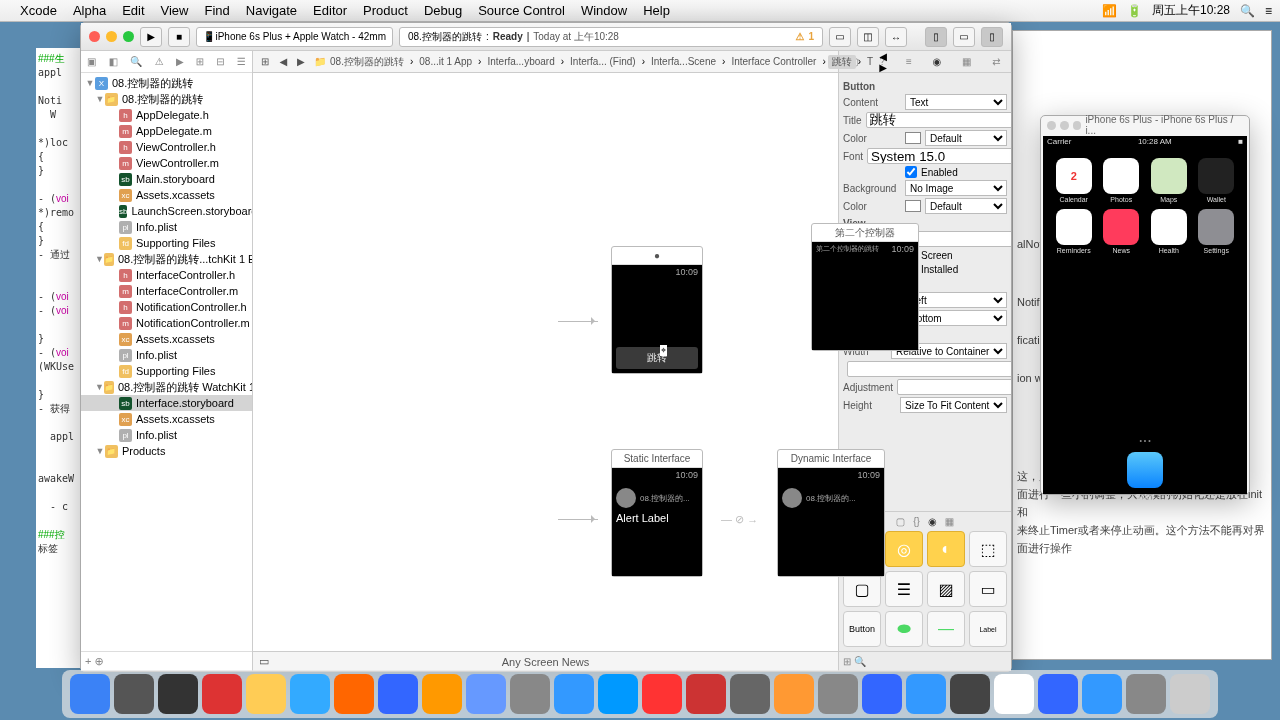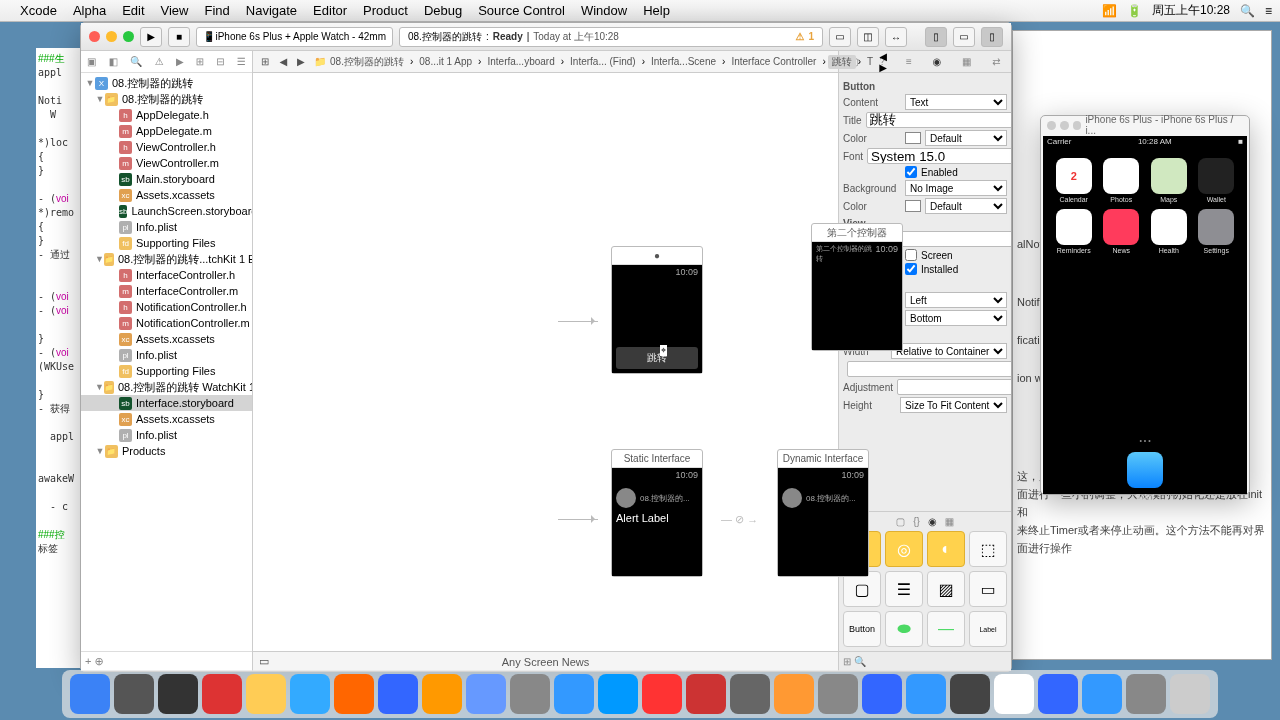--- a/index.html
+++ b/index.html
@@ -226,21 +226,21 @@
               <span></span>
               <span>10:09</span>
             </div>
           <div style="position:absolute;bottom:2px;left:2px;right:2px">
             <div class="btn-el">跳转</div>
           </div>
           <div style="position:absolute;top:80px;left:48px;font-size:9px;color:#000;background:#fff;padding:0 1px">⌖</div>
         </div>
       </div>
 
-      <div class="scene" style="left:558px;top:172px;width:92px">
+      <div class="scene" style="left:558px;top:172px;width:108px">
         <div class="head">第二个控制器</div>
         <div class="watch" style="height:108px">
           <div class="sb">
               <span style="font-size:7px">第二个控制器的跳转</span>
               <span>10:09</span>
             </div>
         </div>
       </div>
 
       <div class="arrow" style="top:468px;left:305px"></div>
@@ -253,21 +253,21 @@
             </div>
           <div style="display:flex;align-items:center;padding:2px 4px;gap:4px">
             <div style="width:20px;height:20px;border-radius:50%;background:#888"></div>
             <span style="font-size:8px;color:#aaa">08.控制器的...</span>
           </div>
           <div class="label">Alert Label</div>
         </div>
       </div>
 
       <div style="position:absolute;top:460px;left:468px;width:50px;height:16px;display:flex;align-items:center;color:#bbb">— ⊘ →</div>
-      <div class="scene" style="left:524px;top:398px;width:92px">
+      <div class="scene" style="left:524px;top:398px;width:108px">
         <div class="head">Dynamic Interface</div>
         <div class="watch" style="height:108px">
           <div class="sb">
               <span></span>
               <span>10:09</span>
             </div>
           <div style="display:flex;align-items:center;padding:2px 4px;gap:4px">
             <div style="width:20px;height:20px;border-radius:50%;background:#888"></div>
             <span style="font-size:8px;color:#aaa">08.控制器的...</span>
           </div>

